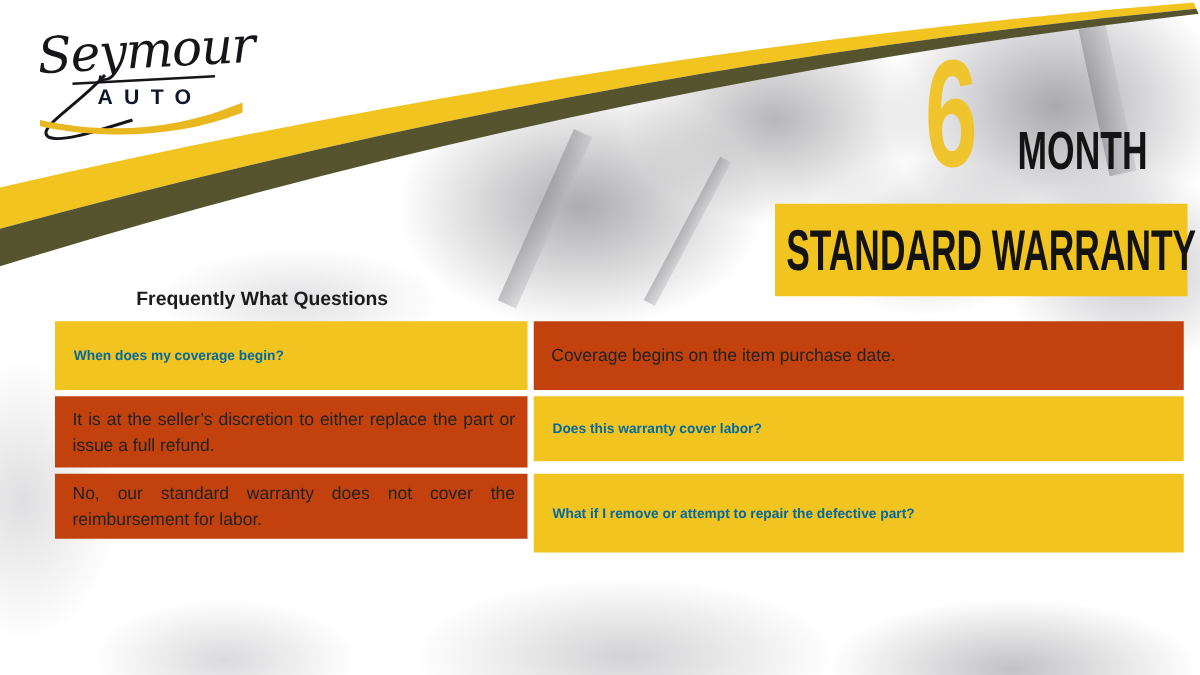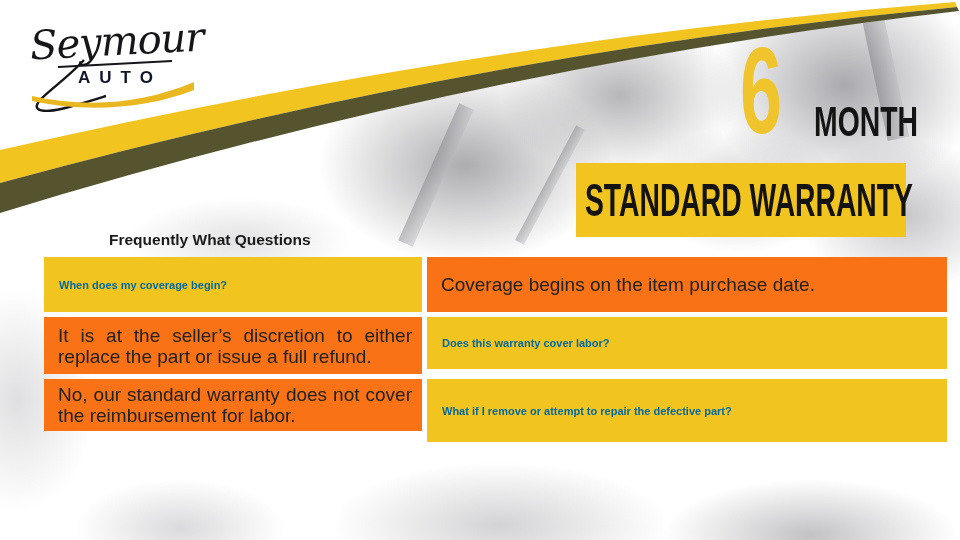--- a/index.html
+++ b/index.html
@@ -47,21 +47,21 @@
     position:absolute;left:740px;top:30px;z-index:4;
     font-size:122px;line-height:122px;font-weight:bold;color:#efc42c;
     transform:scaleX(.62);transform-origin:left top;
   }
   .month{
     position:absolute;left:814px;top:100px;z-index:4;
     font-size:43px;line-height:43px;font-weight:bold;color:#141414;
     transform:scaleX(.66);transform-origin:left top;letter-spacing:0px;
   }
   .banner{
-    position:absolute;left:576px;top:163px;width:330px;height:74px;z-index:4;
+    position:absolute;left:620px;top:163px;width:330px;height:74px;z-index:4;
     background:#f2c41f;
   }
   .banner .txt{
     position:absolute;left:9px;top:0;line-height:74px;
     font-size:46px;font-weight:bold;color:#131313;white-space:nowrap;
     transform:scaleX(.615);transform-origin:left center;
   }
   
   .faq-heading{
     position:absolute;left:109px;top:231px;z-index:4;
@@ -69,21 +69,21 @@
   }
   .faq-table{
     position:absolute;left:44px;top:257px;width:903px;z-index:4;
     display:grid;grid-template-columns:378px 520px;grid-column-gap:5px;grid-row-gap:5px;
   }
   .qcell{
     background:#f2c41f;color:#0369a1;font-weight:bold;font-size:11px;line-height:20px;
     padding:6px 15px;display:flex;align-items:center;
   }
   .acell{
-    background:#f97316;color:#222;font-size:19px;line-height:21px;
+    background:#c2410c;color:#222;font-size:14px;line-height:21px;
     padding:6px 10px 6px 14px;display:flex;align-items:center;justify-content:flex-end;
   }
   .acell.justify p{text-align:justify;}
   .qcell p,.acell p{margin:0;width:100%;}
   .r1{height:55px;} .r2{height:57px;} .r3{height:52px;} .r4{height:63px;}
 </style>
 </head>
 <body>
 
 <div id="slide">

